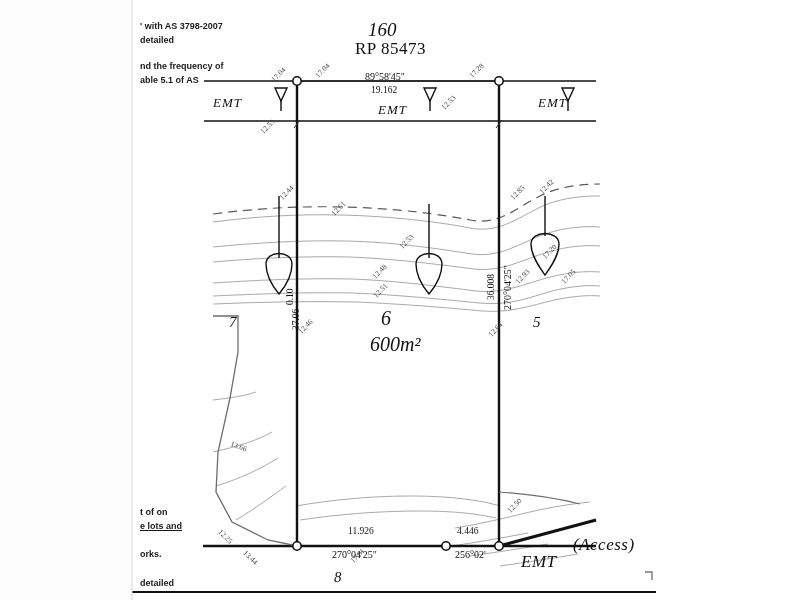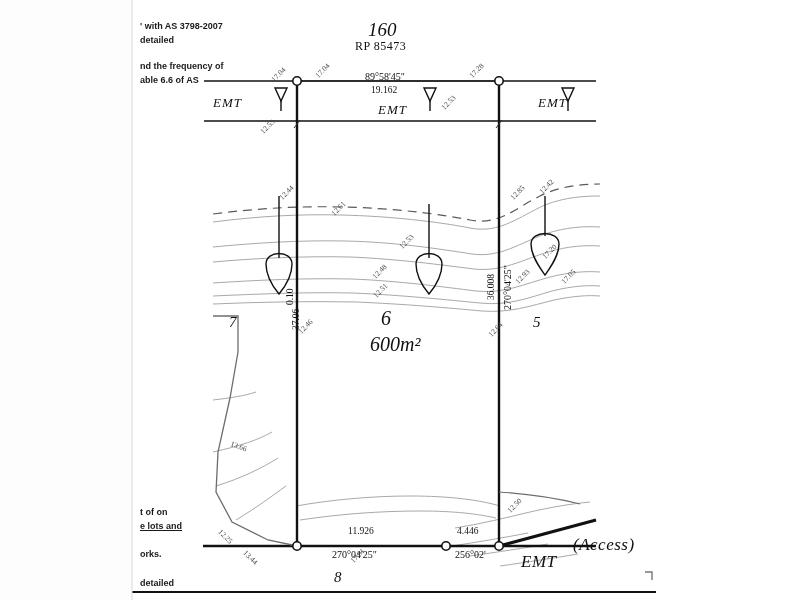--- a/index.html
+++ b/index.html
@@ -55,21 +55,21 @@
     color: #101010;
   }
   .titlenum {
     font-family: "Liberation Serif", serif;
     font-size: 19px;
     font-style: italic;
     color: #101010;
   }
   .rp {
     font-family: "Liberation Serif", serif;
-    font-size: 12px;
+    font-size: 17px;
     color: #101010;
     letter-spacing: 0.5px;
   }
   .emt {
     font-family: "Liberation Serif", serif;
     font-size: 13px;
     font-style: italic;
     color: #101010;
     letter-spacing: 1px;
   }
@@ -203,21 +203,21 @@
     </g>
 
     <g stroke="#777777" stroke-width="1.4" fill="none">
       <path d="M645 572 L 652 572 L 652 580"></path>
     </g>
   </svg>
 
   <div class="txt note" style="left:140px; top:22px;">' with AS 3798-2007</div>
   <div class="txt note" style="left:140px; top:36px;">detailed</div>
   <div class="txt note" style="left:140px; top:62px;">nd the frequency of</div>
-  <div class="txt note" style="left:140px; top:76px;">able 6.6 of AS</div>
+  <div class="txt note" style="left:140px; top:76px;">able 5.1 of AS</div>
   <div class="txt note" style="left:140px; top:508px;">t of on</div>
   <div class="txt note" style="left:140px; top:522px;text-decoration:underline;">e lots and</div>
   <div class="txt note" style="left:140px; top:536px;margin-top:43px;">detailed</div>
   <div class="txt note" style="left:140px; top:550px;">orks.</div>
 
   <div class="txt titlenum" style="left:368px; top:20px;">160</div>
   <div class="txt rp" style="left:355px; top:40px;">RP 85473</div>
 
   <div class="txt emt" style="left:213px; top:96px;">EMT</div>
   <div class="txt emt" style="left:378px; top:103px;">EMT</div>

